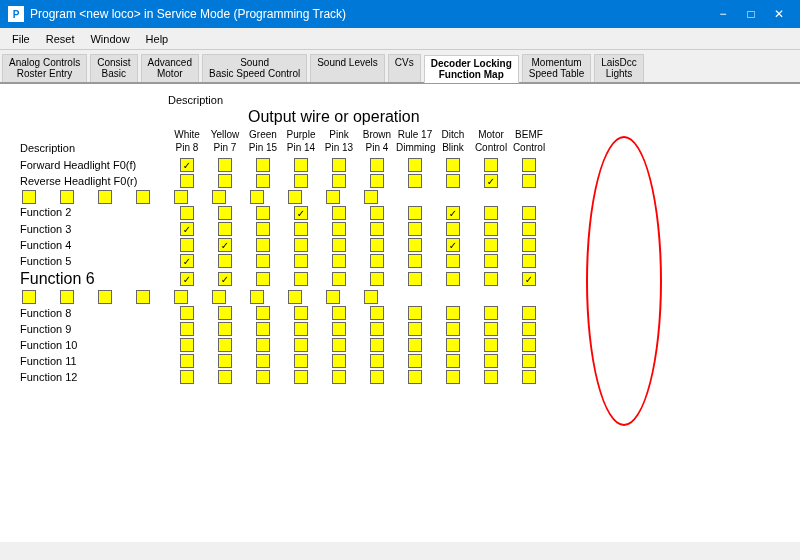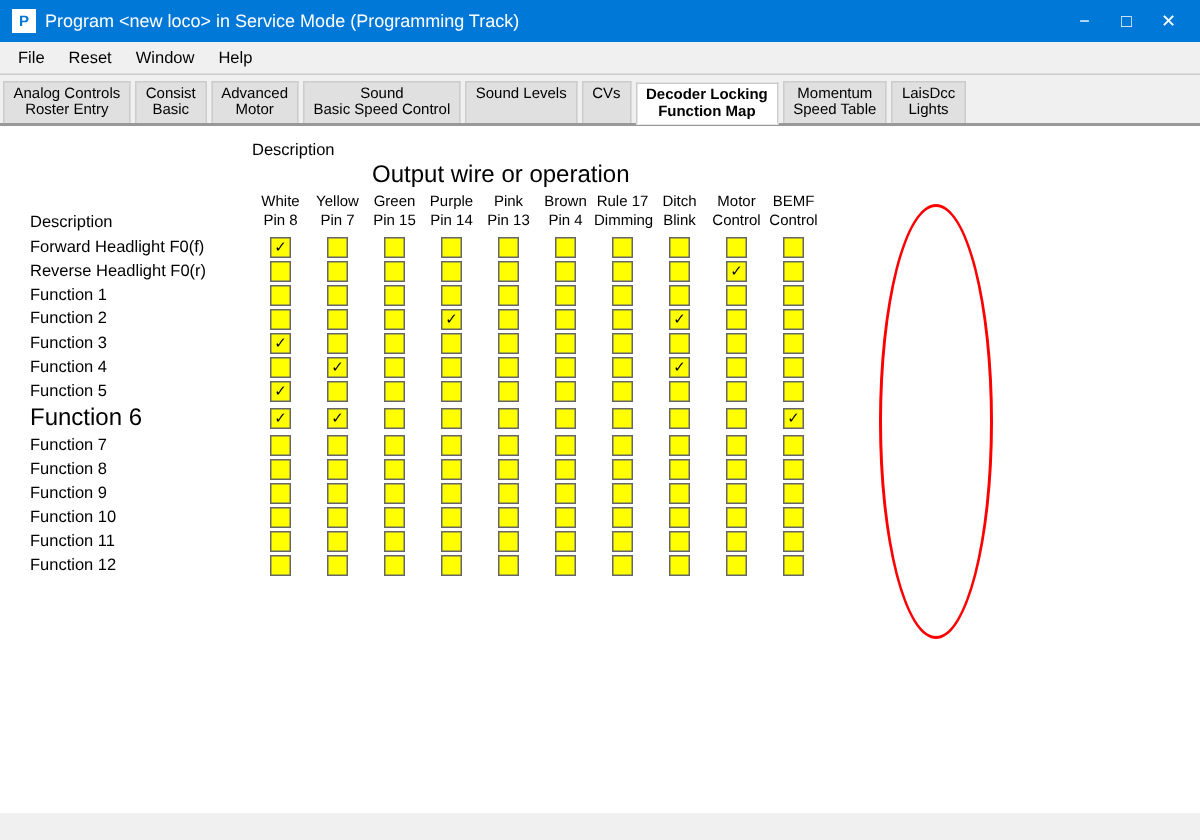--- a/index.html
+++ b/index.html
@@ -179,21 +179,20 @@
             <div style="width: 14px; height: 14px; border: 1px solid rgb(102, 102, 102); background: rgb(255, 255, 0); display: flex; align-items: center; justify-content: center; cursor: pointer; font-size: 10px;"></div>
           </div>
           <div style="width: 38px; display: flex; justify-content: center; align-items: center;">
             <div style="width: 14px; height: 14px; border: 1px solid rgb(102, 102, 102); background: rgb(255, 255, 0); display: flex; align-items: center; justify-content: center; cursor: pointer; font-size: 10px;">✓</div>
           </div>
           <div style="width: 38px; display: flex; justify-content: center; align-items: center;">
             <div style="width: 14px; height: 14px; border: 1px solid rgb(102, 102, 102); background: rgb(255, 255, 0); display: flex; align-items: center; justify-content: center; cursor: pointer; font-size: 10px;"></div>
           </div>
         </div>
         <div style="display: flex; align-items: center; margin-bottom: 2px;">
-          <div style="width: 158px; font-size: 11px; padding-left: 10px; white-space: nowrap;">Function 1</div>
           <div style="width: 38px; display: flex; justify-content: center; align-items: center;">
             <div style="width: 14px; height: 14px; border: 1px solid rgb(102, 102, 102); background: rgb(255, 255, 0); display: flex; align-items: center; justify-content: center; cursor: pointer; font-size: 10px;"></div>
           </div>
           <div style="width: 38px; display: flex; justify-content: center; align-items: center;">
             <div style="width: 14px; height: 14px; border: 1px solid rgb(102, 102, 102); background: rgb(255, 255, 0); display: flex; align-items: center; justify-content: center; cursor: pointer; font-size: 10px;"></div>
           </div>
           <div style="width: 38px; display: flex; justify-content: center; align-items: center;">
             <div style="width: 14px; height: 14px; border: 1px solid rgb(102, 102, 102); background: rgb(255, 255, 0); display: flex; align-items: center; justify-content: center; cursor: pointer; font-size: 10px;"></div>
           </div>
           <div style="width: 38px; display: flex; justify-content: center; align-items: center;">
@@ -377,21 +376,20 @@
             <div style="width: 14px; height: 14px; border: 1px solid rgb(102, 102, 102); background: rgb(255, 255, 0); display: flex; align-items: center; justify-content: center; cursor: pointer; font-size: 10px;"></div>
           </div>
           <div style="width: 38px; display: flex; justify-content: center; align-items: center;">
             <div style="width: 14px; height: 14px; border: 1px solid rgb(102, 102, 102); background: rgb(255, 255, 0); display: flex; align-items: center; justify-content: center; cursor: pointer; font-size: 10px;"></div>
           </div>
           <div style="width: 38px; display: flex; justify-content: center; align-items: center;">
             <div style="width: 14px; height: 14px; border: 1px solid rgb(102, 102, 102); background: rgb(255, 255, 0); display: flex; align-items: center; justify-content: center; cursor: pointer; font-size: 10px;">✓</div>
           </div>
         </div>
         <div style="display: flex; align-items: center; margin-bottom: 2px;">
-          <div style="width: 158px; font-size: 11px; padding-left: 10px; white-space: nowrap;">Function 7</div>
           <div style="width: 38px; display: flex; justify-content: center; align-items: center;">
             <div style="width: 14px; height: 14px; border: 1px solid rgb(102, 102, 102); background: rgb(255, 255, 0); display: flex; align-items: center; justify-content: center; cursor: pointer; font-size: 10px;"></div>
           </div>
           <div style="width: 38px; display: flex; justify-content: center; align-items: center;">
             <div style="width: 14px; height: 14px; border: 1px solid rgb(102, 102, 102); background: rgb(255, 255, 0); display: flex; align-items: center; justify-content: center; cursor: pointer; font-size: 10px;"></div>
           </div>
           <div style="width: 38px; display: flex; justify-content: center; align-items: center;">
             <div style="width: 14px; height: 14px; border: 1px solid rgb(102, 102, 102); background: rgb(255, 255, 0); display: flex; align-items: center; justify-content: center; cursor: pointer; font-size: 10px;"></div>
           </div>
           <div style="width: 38px; display: flex; justify-content: center; align-items: center;">

